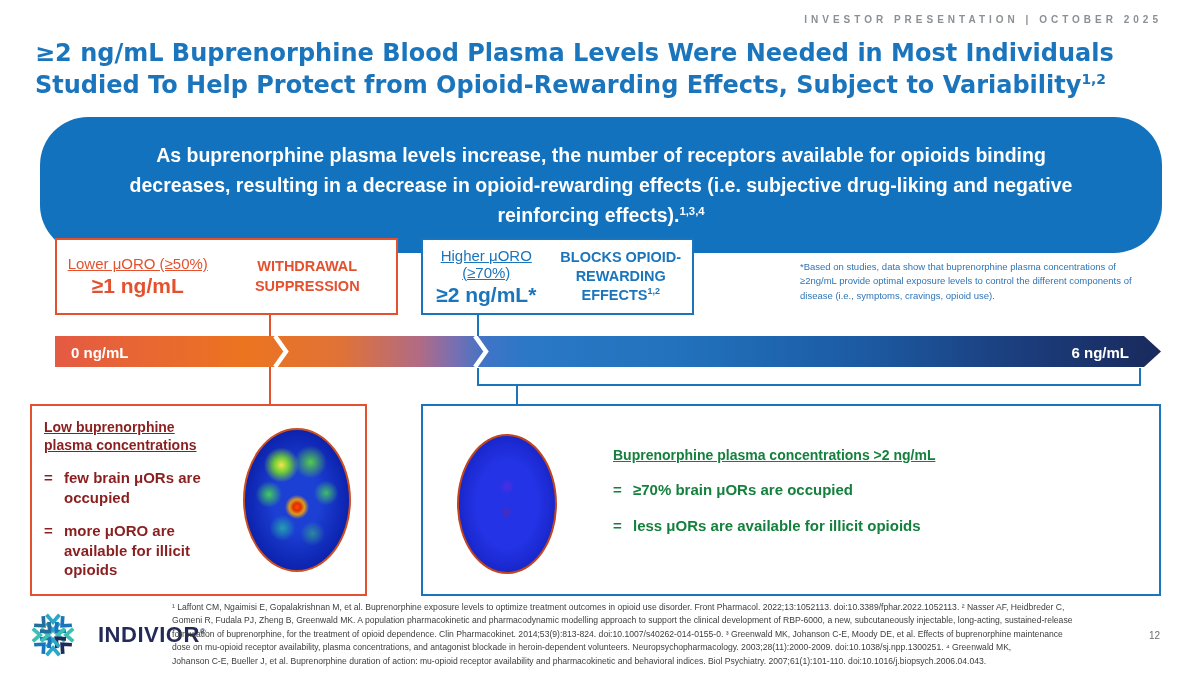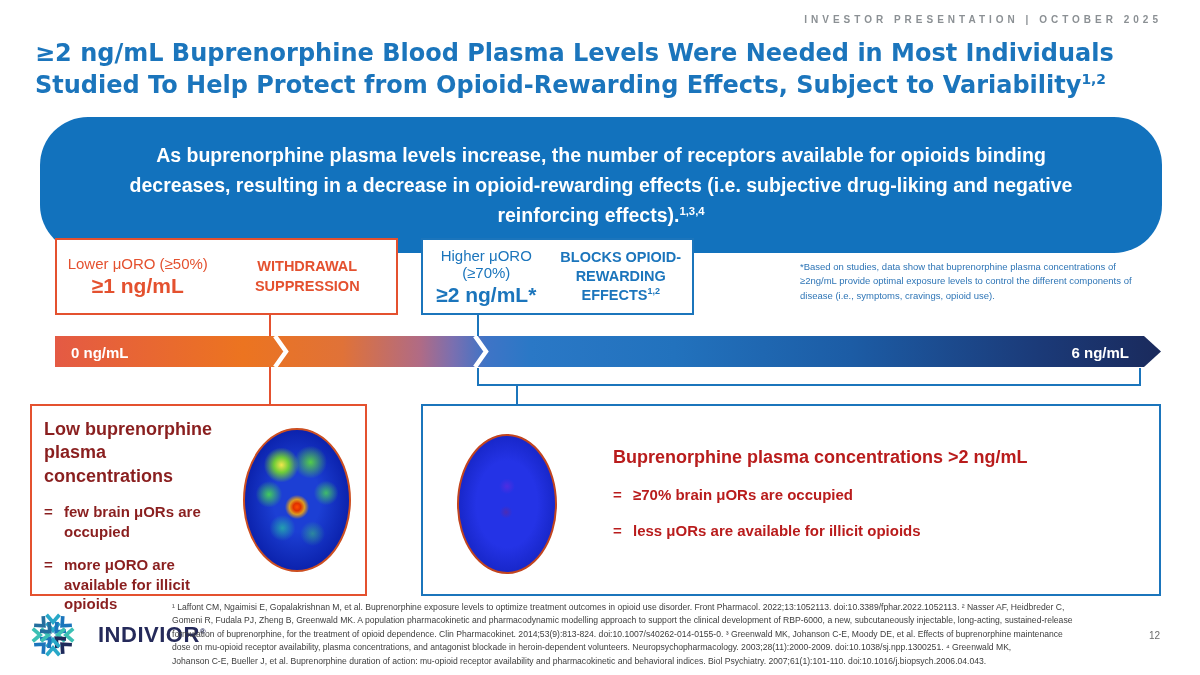--- a/index.html
+++ b/index.html
@@ -19,21 +19,21 @@
   .banner{position:absolute;left:40px;top:117px;width:1122px;height:136px;background:#1272bd;
           border-radius:48px;display:flex;align-items:center;justify-content:center;text-align:center;
           color:#fff;font-weight:bold;font-size:19.5px;line-height:1.55;padding:0 78px;box-sizing:border-box;}
   .banner sup{font-size:58%;}
 
   
   .tbox{position:absolute;top:238px;height:77px;display:flex;align-items:center;background:#fff;box-sizing:border-box;}
   .tbox-low{left:55px;width:343px;border:2px solid #e4512f;color:#e4512f;}
   .tbox-high{left:421px;width:273px;border:2px solid #1b75bc;color:#1b75bc;}
   .tbox .half{flex:1;text-align:center;}
-  .tbox .l1{font-size:15px;}
+  .tbox .l1{font-size:15px;text-decoration:underline;}
   .tbox .l2{font-size:21px;font-weight:bold;margin-top:2px;}
   .tbox .lbl{font-weight:bold;font-size:14.5px;line-height:1.32;padding:0 8px;}
   .tbox .lbl sup{font-size:62%;}
 
   .star-note{position:absolute;left:800px;top:260px;width:350px;font-size:9.5px;line-height:1.5;color:#2e75b6;}
 
   
   .vline{position:absolute;width:2px;}
   .vline.orange{background:#e4512f;}
   .vline.blue{background:#1b75bc;}
@@ -52,22 +52,22 @@
   .bar-label{position:absolute;top:50%;transform:translateY(-50%);font-weight:bold;font-size:15px;}
   .bar-label.start{left:16px;}
   .bar-label.end{right:32px;}
   .bar-chevron{position:absolute;top:0;height:31px;}
   #chev1{left:218px;}
   #chev2{left:418px;}
 
   
   .bbox{position:absolute;top:404px;height:192px;background:#fff;box-sizing:border-box;}
   .bbox-low{left:30px;width:337px;border:2px solid #e4512f;color:#8a1f1f;}
-  .bbox-high{left:421px;width:740px;border:2px solid #1b75bc;color:#b91c1c;padding-left:24px;}
-  .bbox-heading{font-weight:bold;font-size:18px;line-height:1.3;}
+  .bbox-high{left:421px;width:740px;border:2px solid #1b75bc;color:#15803d;padding-left:24px;}
+  .bbox-heading{font-weight:bold;font-size:14px;line-height:1.3;text-decoration:underline;}
   .bbox-low .bbox-heading{margin:12px 0 0 12px;width:180px;}
   .bullet{display:flex;font-weight:bold;font-size:15px;line-height:1.3;}
   .bullet .mark{width:20px;flex:0 0 20px;}
   .bbox-low .bullet{margin:14px 0 0 12px;width:190px;}
   .bbox-high-text{position:absolute;left:190px;top:40px;}
   .bbox-high .bullet{margin-top:16px;width:420px;}
 
   
   .brain{position:absolute;border-radius:50%;}
   .brain-low{right:14px;top:22px;width:104px;height:140px;border:2px solid #cc4f22;

